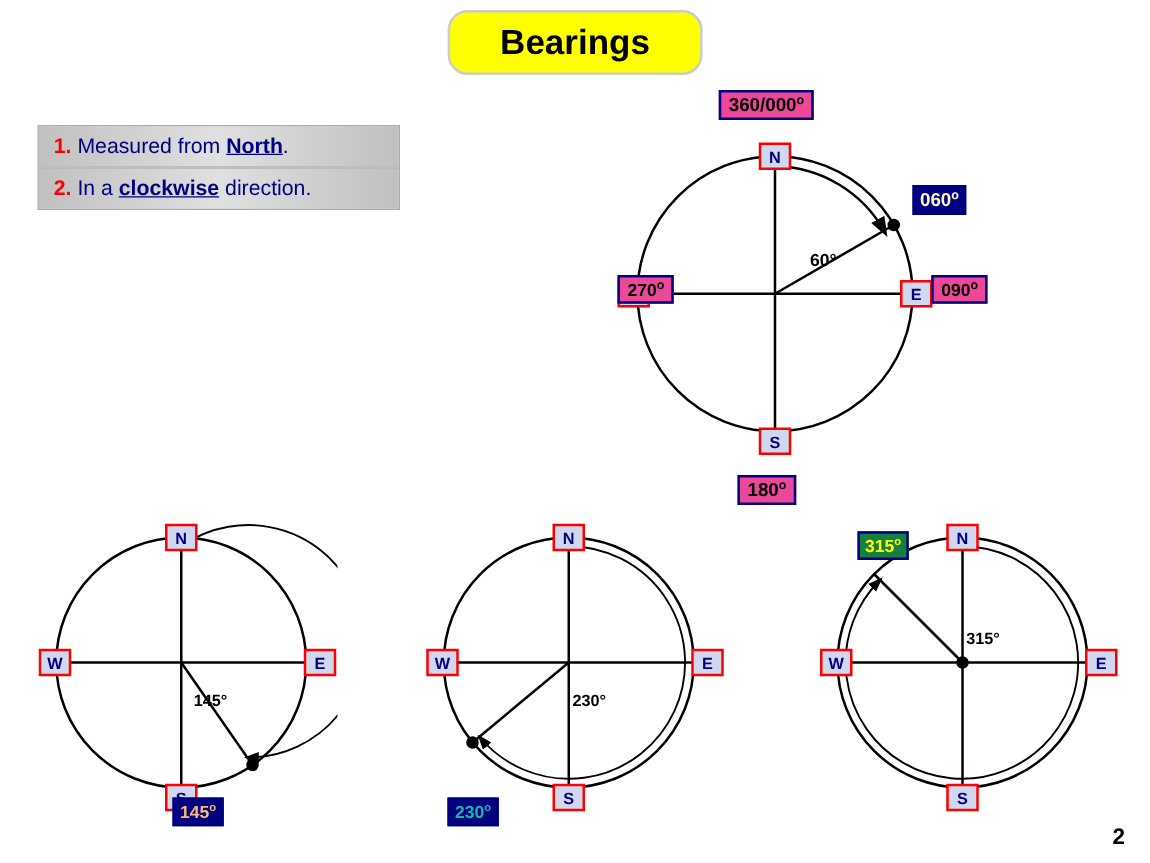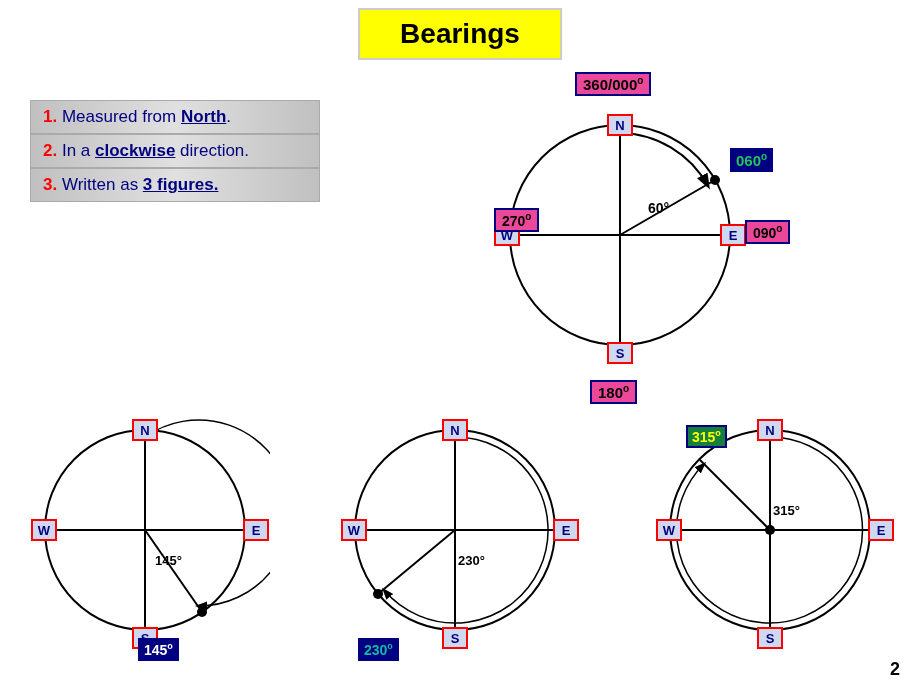--- a/index.html
+++ b/index.html
@@ -12,21 +12,21 @@
       position: relative;
     }
 
     
     .title-box {
       position: absolute;
       top: 8px;
       left: 50%;
       transform: translateX(-50%);
       background: yellow;
-      border-radius: 0;
+      border-radius: 16px;
       padding: 8px 40px;
       border: 2px solid #ccc;
     }
     .title-box h1 {
       font-size: 28px;
       font-weight: bold;
       color: black;
     }
 
     
@@ -92,25 +92,20 @@
   <div class="rule-item">
     <span class="num">1.</span>
     <span> Measured from </span>
     <span class="keyword">North</span><span>.</span>
   </div>
   <div class="rule-item">
     <span class="num">2.</span>
     <span> In a </span>
     <span class="keyword">clockwise</span><span> direction.</span>
   </div>
-  <div class="rule-item">
-    <span class="num">3.</span>
-    <span> Written as </span>
-    <span class="keyword">3 figures.</span>
-  </div>
 </div>
 
 <svg class="compass-svg" style="left:490px; top:65px; width:270px; height:360px">
 
   <circle cx="130" cy="170" r="110" fill="none" stroke="black" stroke-width="2"></circle>
 
   <line x1="130" y1="60" x2="130" y2="280" stroke="black" stroke-width="2"></line>
   <line x1="20" y1="170" x2="240" y2="170" stroke="black" stroke-width="2"></line>
 
   <line x1="130" y1="170" x2="225" y2="115" stroke="black" stroke-width="2"></line>
@@ -140,29 +135,29 @@
 </svg>
 
 <div class="angle-badge" style="left:575px; top:72px; font-size:15px;">
   360/000<sup style="font-size:10px;">o</sup>
 </div>
 
 <div class="angle-badge" style="left:590px; top:380px; font-size:15px;">
   180<sup style="font-size:10px;">o</sup>
 </div>
 
-<div class="angle-badge" style="left:494px; top:208px; font-size:14px;">
+<div class="angle-badge" style="left:494px; top:220px; font-size:14px;">
   270<sup style="font-size:10px;">o</sup>
 </div>
 
 <div class="angle-badge" style="left:745px; top:220px; font-size:14px;">
   090<sup style="font-size:10px;">o</sup>
 </div>
 
-<div class="badge" style="left:730px; top:148px; font-size:15px; background:#000080; color:#22c55e; border-color:#000080;">
+<div class="badge" style="left:730px; top:148px; font-size:15px; background:#000080; color:#fef9c3; border-color:#000080;">
   060<sup style="font-size:10px;">o</sup>
 </div>
 
 <svg class="compass-svg" style="left:30px; top:415px; width:240px; height:240px">
   <circle cx="115" cy="115" r="100" fill="none" stroke="black" stroke-width="2"></circle>
   <line x1="115" y1="15" x2="115" y2="215" stroke="black" stroke-width="2"></line>
   <line x1="15" y1="115" x2="215" y2="115" stroke="black" stroke-width="2"></line>
 
   <line x1="115" y1="115" x2="172" y2="197" stroke="black" stroke-width="2"></line>
   <circle cx="172" cy="197" r="5" fill="black"></circle>
@@ -182,21 +177,21 @@
   <rect x="103" y="213" width="24" height="20" fill="#d0d8f0" stroke="red" stroke-width="2"></rect>
   <text x="115" y="228" text-anchor="middle" font-size="13" font-weight="bold" fill="#000080">S</text>
 
   <rect x="2" y="105" width="24" height="20" fill="#d0d8f0" stroke="red" stroke-width="2"></rect>
   <text x="14" y="120" text-anchor="middle" font-size="13" font-weight="bold" fill="#000080">W</text>
 
   <rect x="214" y="105" width="24" height="20" fill="#d0d8f0" stroke="red" stroke-width="2"></rect>
   <text x="226" y="120" text-anchor="middle" font-size="13" font-weight="bold" fill="#000080">E</text>
 </svg>
 
-<div class="badge" style="left:138px; top:638px; font-size:14px; background:#000080; color:#ffffff; border-color:#000080;">
+<div class="badge" style="left:138px; top:638px; font-size:14px; background:#000080; color:#fdba74; border-color:#000080;">
   145<sup style="font-size:9px;">o</sup>
 </div>
 
 <svg class="compass-svg" style="left:340px; top:415px; width:240px; height:240px">
   <circle cx="115" cy="115" r="100" fill="none" stroke="black" stroke-width="2"></circle>
   <line x1="115" y1="15" x2="115" y2="215" stroke="black" stroke-width="2"></line>
   <line x1="15" y1="115" x2="215" y2="115" stroke="black" stroke-width="2"></line>
 
   <line x1="115" y1="115" x2="38" y2="179" stroke="black" stroke-width="2"></line>
   <circle cx="38" cy="179" r="5" fill="black"></circle>

